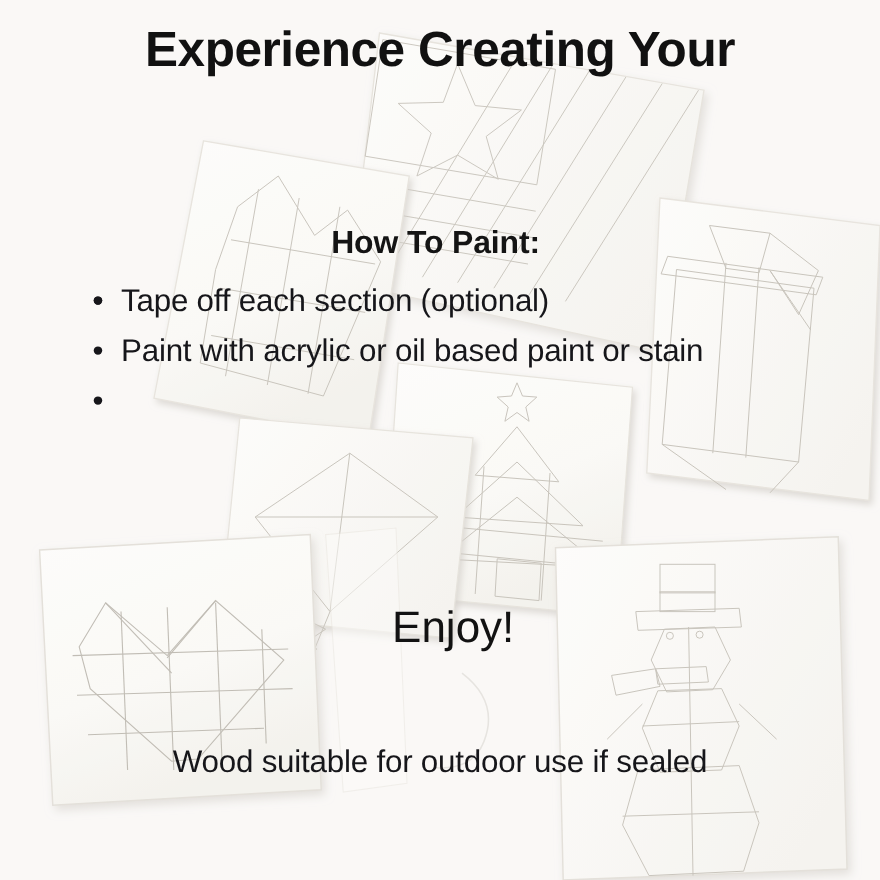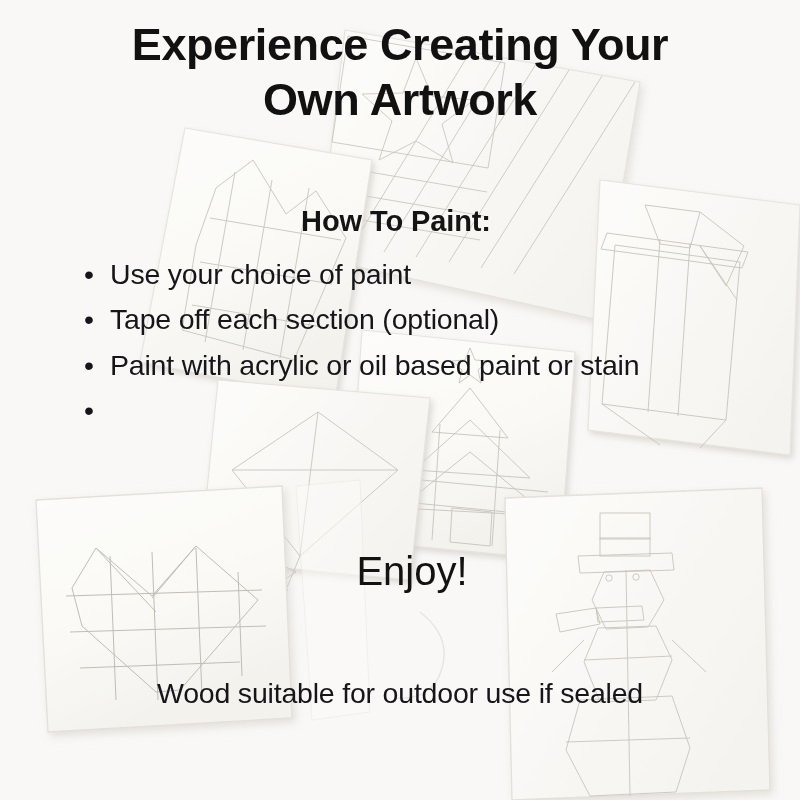--- a/index.html
+++ b/index.html
@@ -296,29 +296,27 @@
       </g>
 
       <rect x="0" y="0" width="800" height="800" fill="#ffffff" opacity="0.18"></rect>
     </svg>
   </div>
 
   <div id="text-layer">
 
     <div class="title">
       <span>Experience Creating Your</span><br>
-      <span>Own Artwork</span>
     </div>
 
     <div class="subhead">How To Paint:</div>
 
     <ul class="steps">
       <li>
         <span class="bullet">•</span>
-        <span>Use your choice of paint</span>
       </li>
       <li>
         <span class="bullet">•</span>
         <span>Tape off each section (optional)</span>
       </li>
       <li>
         <span class="bullet">•</span>
         <span>Paint with acrylic or oil based paint or stain</span>
       </li>
       <li>

